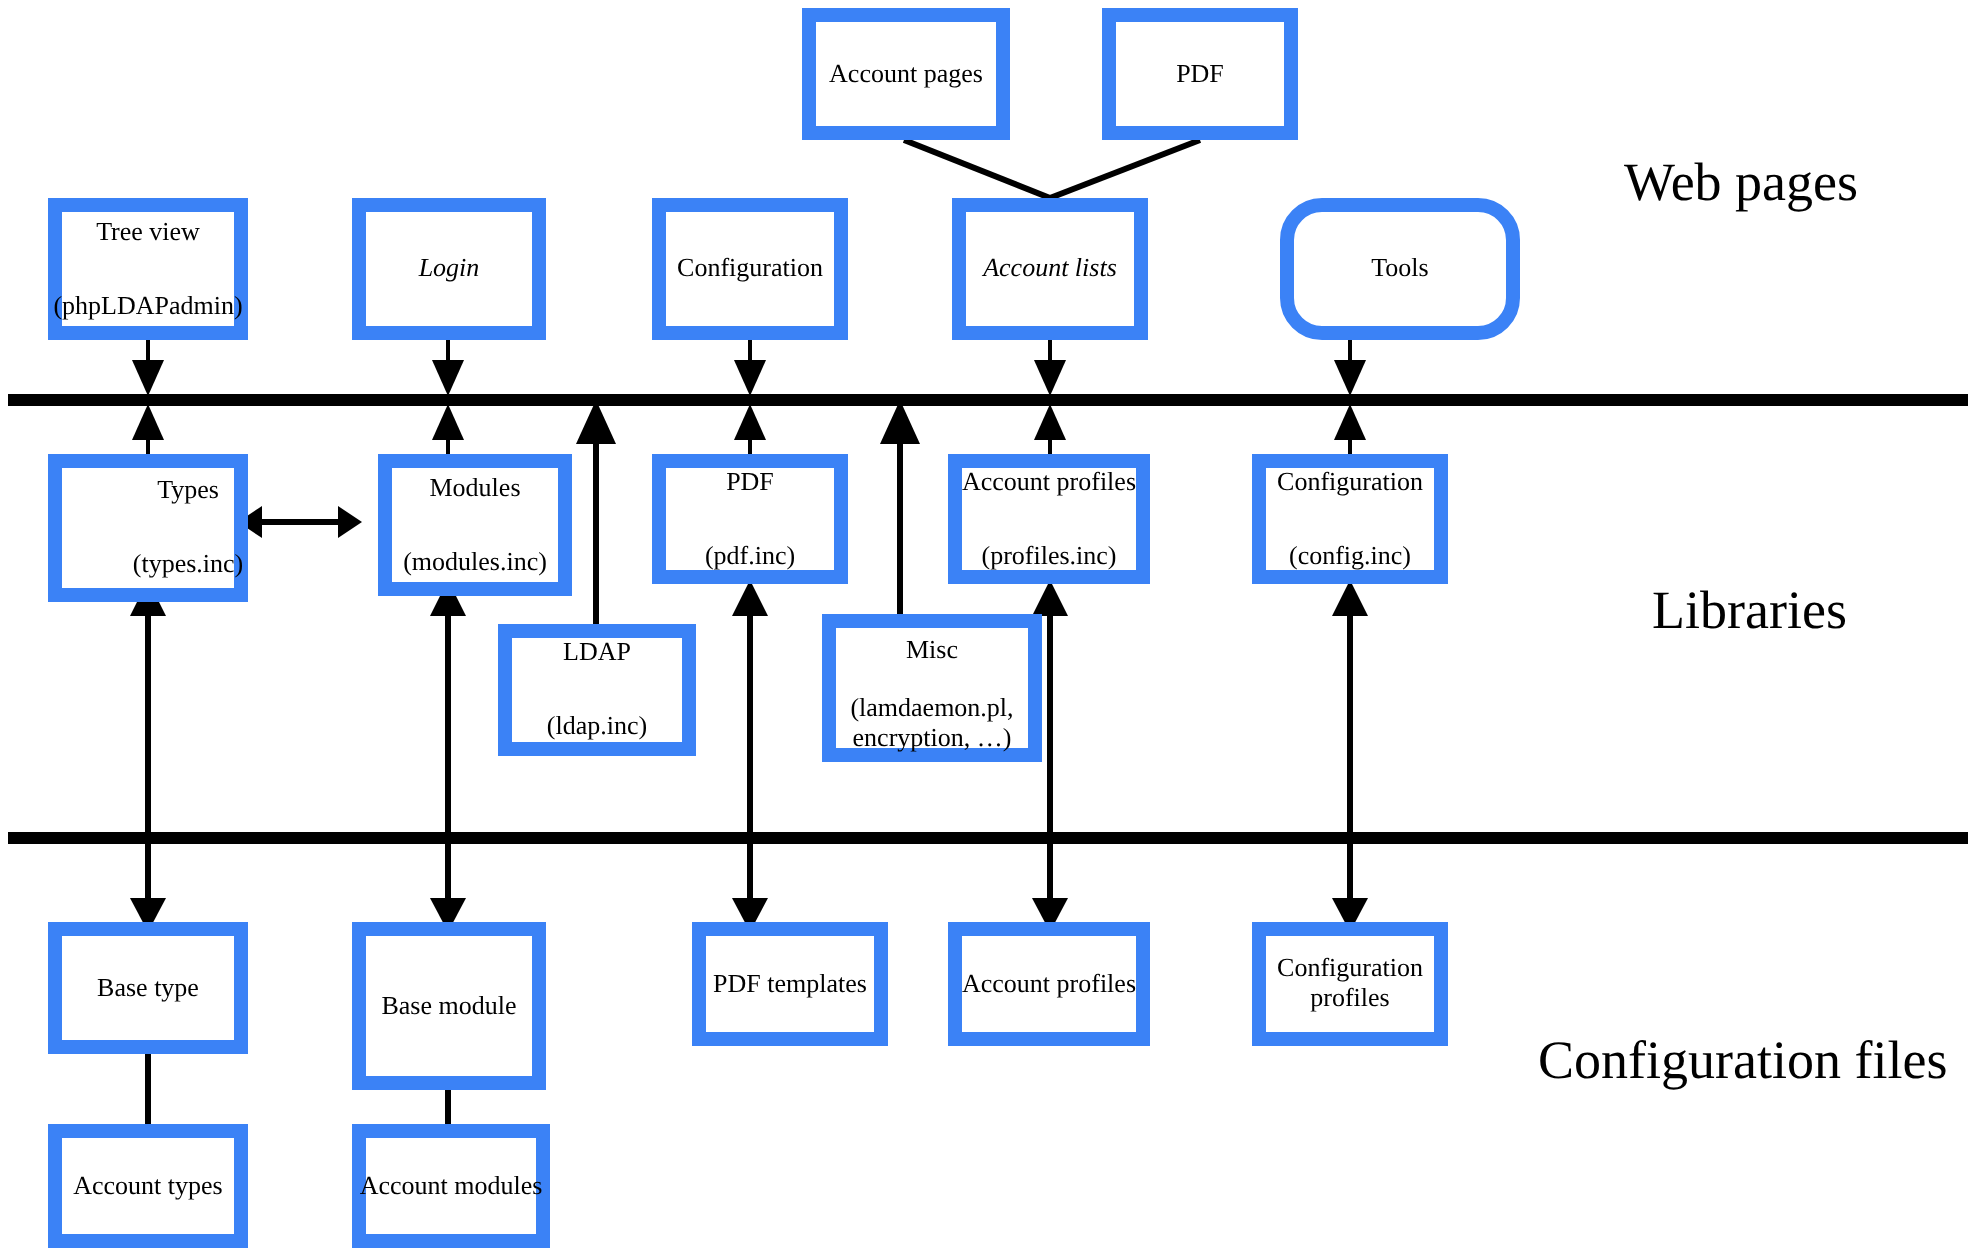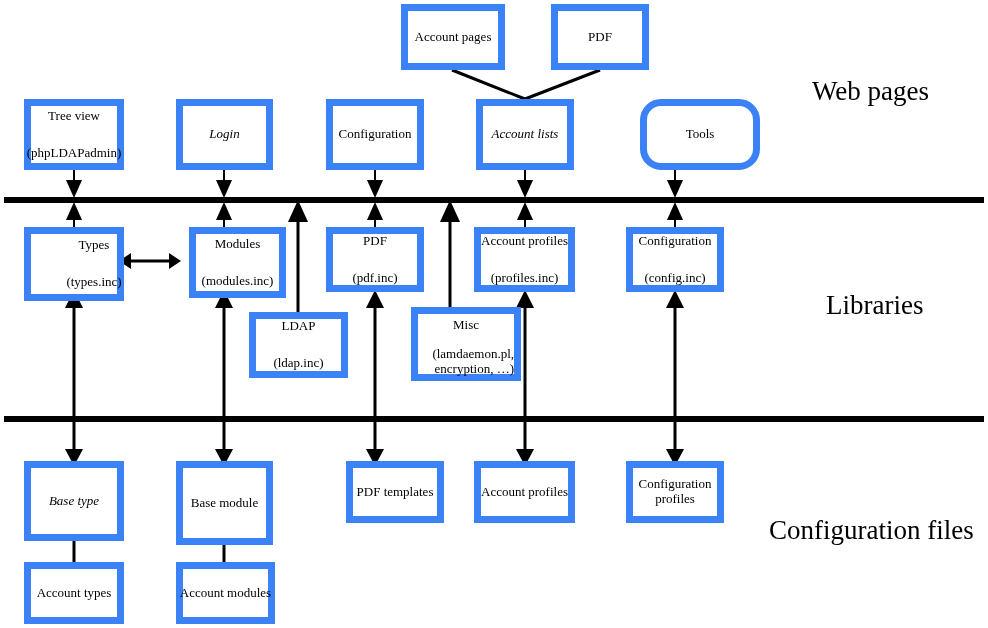--- a/index.html
+++ b/index.html
@@ -47,21 +47,20 @@
     white-space: nowrap;
   }
   .node-box.two-line .nb-title {
     margin-bottom: 22px;
   }
   .node-box.two-line.tight .nb-title {
     margin-bottom: 14px;
   }
   .node-box.wrap .nb-sub {
     white-space: normal;
-    text-align: right;
   }
   .zone-label {
     position: absolute;
     font-family: "Liberation Serif", "DejaVu Serif", serif;
     font-size: 27px;
     color: #000000;
     white-space: nowrap;
     z-index: 4;
   }
 </style>
@@ -228,21 +227,21 @@
 
   <div class="node-box two-line" style="left:249px; top:312px; width:99px; height:66px;">
     <span class="nb-title">LDAP</span>
     <span class="nb-sub">(ldap.inc)</span>
   </div>
   <div class="node-box two-line tight wrap" style="left:399px; top:307px; width:110px; height:74px; justify-content:flex-start; padding-top:4px;margin-left:12px;">
     <span class="nb-title">Misc</span>
     <span class="nb-sub">(lamdaemon.pl, encryption, …)</span>
   </div>
 
-  <div class="node-box" style="left:24px; top:461px; width:100px; height:80px;font-style:italic;">
+  <div class="node-box" style="left:24px; top:461px; width:100px; height:66px;">
     <span class="nb-title">Base type</span>
   </div>
   <div class="node-box" style="left:176px; top:461px; width:97px; height:84px;">
     <span class="nb-title">Base module</span>
   </div>
   <div class="node-box" style="left:326px; top:461px; width:98px; height:62px;margin-left:20px;">
     <span class="nb-title">PDF templates</span>
   </div>
   <div class="node-box" style="left:474px; top:461px; width:101px; height:62px;">
     <span class="nb-title">Account profiles</span>

